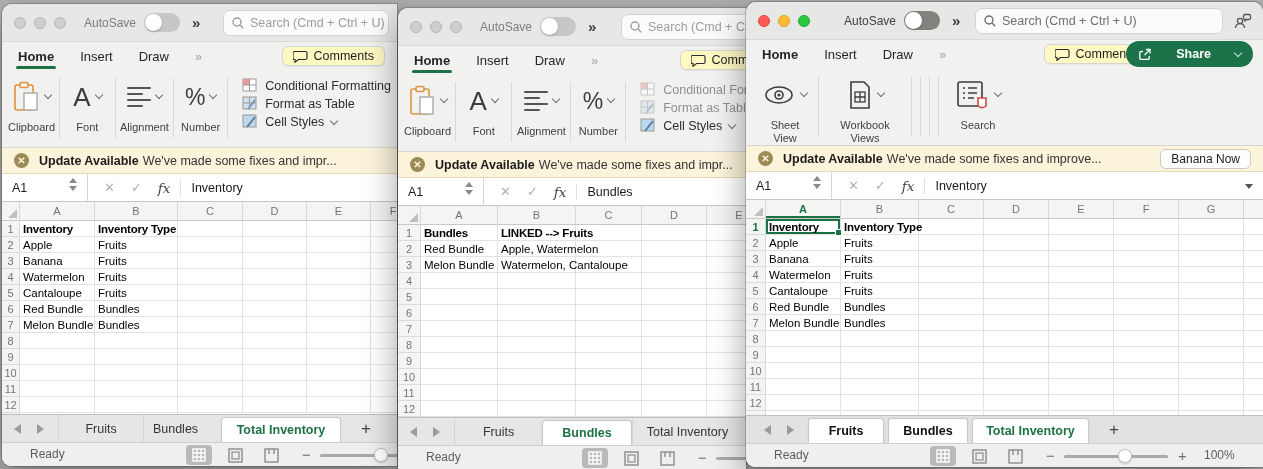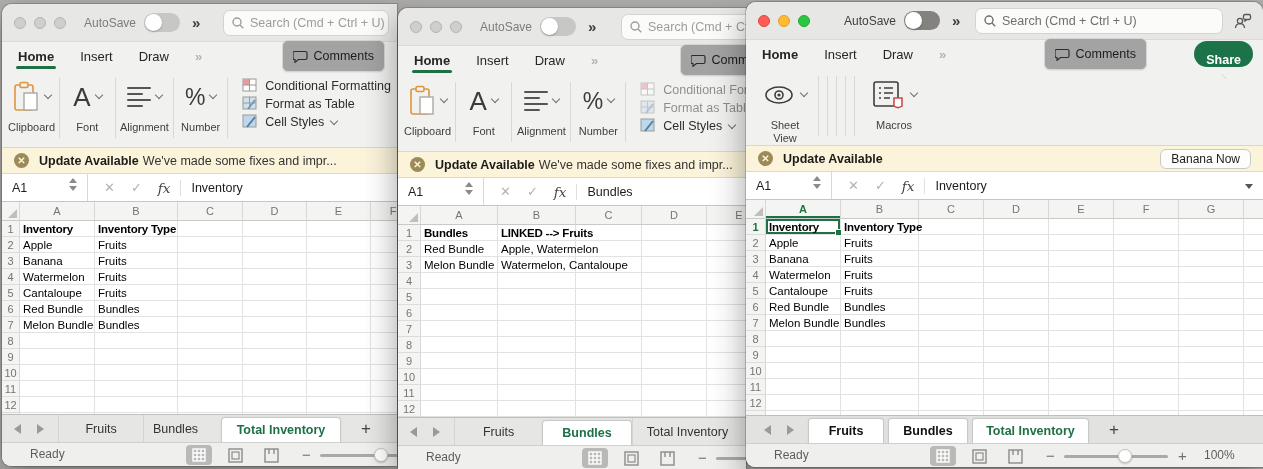--- a/index.html
+++ b/index.html
@@ -34,24 +34,24 @@
   #win3 .searchbox { width:248px; margin-right:8px; }
   .searchbox .mag { margin-right:6px; flex:0 0 auto; }
   .people-btn { width:24px; height:24px; display:flex; align-items:center; justify-content:center; }
 
   
   .menurow { height:28px; flex:0 0 28px; background:#f1f1ef; display:flex; align-items:center; padding:0 12px 0 16px; position:relative; }
   .mtab { font-size:13px; color:#262626; margin-right:26px; position:relative; height:100%; display:flex; align-items:center; }
   .mtab.home { font-weight:700; }
   .mtab .tab-underline { position:absolute; bottom:1px; left:-2px; right:-2px; height:3px; background:#1e7145; border-radius:2px; }
   .menu-more { color:#b3b3b1; font-size:13px; font-weight:700; letter-spacing:-1px; }
-  .pill { position:absolute; height:32px; background:#a3a3a3; border:1px solid #d5d5d3; border-radius:6px; display:flex; align-items:center; padding:0 10px; font-size:12.5px; color:#1d1d1d; box-shadow:0 1px 1px rgba(0,0,0,.05);margin-left:15px; }
+  .pill { position:absolute; height:20px; background:#fef9c3; border:1px solid #d5d5d3; border-radius:6px; display:flex; align-items:center; padding:0 10px; font-size:12.5px; color:#1d1d1d; box-shadow:0 1px 1px rgba(0,0,0,.05);margin-left:15px; }
   #win1 .comments-pill, #win2 .comments-pill { right:12px; }
   #win3 .comments-pill { right:116px; }
-  .share-pill { position:absolute; right:10px; height:26px; background:#1c734a; border-radius:13px; display:flex; align-items:center; padding:0 12px; color:#fff; font-size:12.5px; font-weight:700; gap:12px;flex-direction:column; }
+  .share-pill { position:absolute; right:10px; height:26px; background:#1c734a; border-radius:13px; display:flex; align-items:center; padding:0 12px; color:#fff; font-size:12.5px; font-weight:700; gap:24px; }
   .share-chev { width:6px; height:6px; border-right:1.5px solid #cfe4d8; border-bottom:1.5px solid #cfe4d8; transform:rotate(45deg); margin-top:-3px; }
 
   
   .ribbon { height:78px; flex:0 0 78px; background:#f1f1ef; display:flex; align-items:flex-start; padding:6px 6px 0 6px; border-bottom:1px solid #d7d7d5; }
   .r-group { display:flex; flex-direction:column; align-items:center; }
   .r-iconrow { height:42px; display:flex; align-items:center; gap:5px; }
   .r-label { font-size:11px; color:#3f3f3f; margin-top:3px; text-align:center; line-height:1.2; white-space:pre-line; }
   .chev { width:6px; height:6px; border-right:1.5px solid #6e6e6c; border-bottom:1.5px solid #6e6e6c; transform:rotate(45deg); display:inline-block; margin-top:-4px; }
   .r-sep { width:1px; background:#d8d8d6; height:60px; margin:2px 4px 0 4px; flex:0 0 1px; }
   .bigA { font-size:26px; color:#3c3c3c; font-weight:400; line-height:1; }
@@ -762,46 +762,60 @@
               <ellipse cx="15" cy="11" rx="13" ry="8" fill="none" stroke="#3d3d3b" stroke-width="1.6"></ellipse>
               <circle cx="15" cy="11" r="4" fill="none" stroke="#3d3d3b" stroke-width="1.6"></circle>
               <circle cx="15" cy="11" r="1.6" fill="#3d3d3b"></circle>
             </svg>
         <span class="chev"></span>
       </div>
       <div class="r-label">Sheet
 View</div>
     </div>
     <div class="r-sep"></div>
+    <div class="r-group" style="width:84px">
+      <div class="r-iconrow">
+        <svg width="26" height="30" viewBox="0 0 26 30">
+              <path d="M4 2 h13 l5 5 v21 h-18 z" fill="none" stroke="#3d3d3b" stroke-width="1.6"></path>
+              <rect x="8" y="12" width="10" height="10" fill="none" stroke="#3d3d3b" stroke-width="1.3"></rect>
+              <line x1="13" y1="12" x2="13" y2="22" stroke="#3d3d3b" stroke-width="1.3"></line>
+              <line x1="8" y1="17" x2="18" y2="17" stroke="#3d3d3b" stroke-width="1.3"></line>
+            </svg>
+        <span class="chev"></span>
+      </div>
+      <div class="r-label">Workbook
+Views</div>
+    </div>
     <div class="r-sep"></div>
     <div class="r-sep"></div>
     <div class="r-sep"></div>
     <div class="r-sep"></div>
     <div class="r-group" style="width:70px">
       <div class="r-iconrow">
         <svg width="34" height="30" viewBox="0 0 34 30">
               <rect x="2" y="2" width="24" height="24" rx="2" fill="none" stroke="#3d3d3b" stroke-width="1.6"></rect>
               <g stroke="#3d3d3b" stroke-width="1.5">
                 <line x1="7" y1="8" x2="9" y2="8"></line>
                 <line x1="12" y1="8" x2="21" y2="8"></line>
                 <line x1="7" y1="13" x2="9" y2="13"></line>
                 <line x1="12" y1="13" x2="21" y2="13"></line>
                 <line x1="7" y1="18" x2="9" y2="18"></line>
                 <line x1="12" y1="18" x2="18" y2="18"></line>
               </g>
               <path d="M22 18 h8 v8 c-2.5 2 -5.5 2 -8 0 z" fill="#fff" stroke="#cb4b45" stroke-width="1.6"></path>
             </svg>
         <span class="chev"></span>
       </div>
-      <div class="r-label">Macros</div>
+      <div class="r-label">Search</div>
     </div>
   </div>
   <div class="banner">
     <span class="banner-icon">✕</span>
     <span class="banner-title">Update Available</span>
+    <span class="banner-msg">We've made some fixes and improve...</span>
     <span class="restart-btn">Banana Now</span>
   </div>
   <div class="formula">
     <div class="namebox">
       <span>A1</span>
       <span class="spinner">
             <i class="up"></i>
             <i class="dn"></i>
           </span>
     </div>

